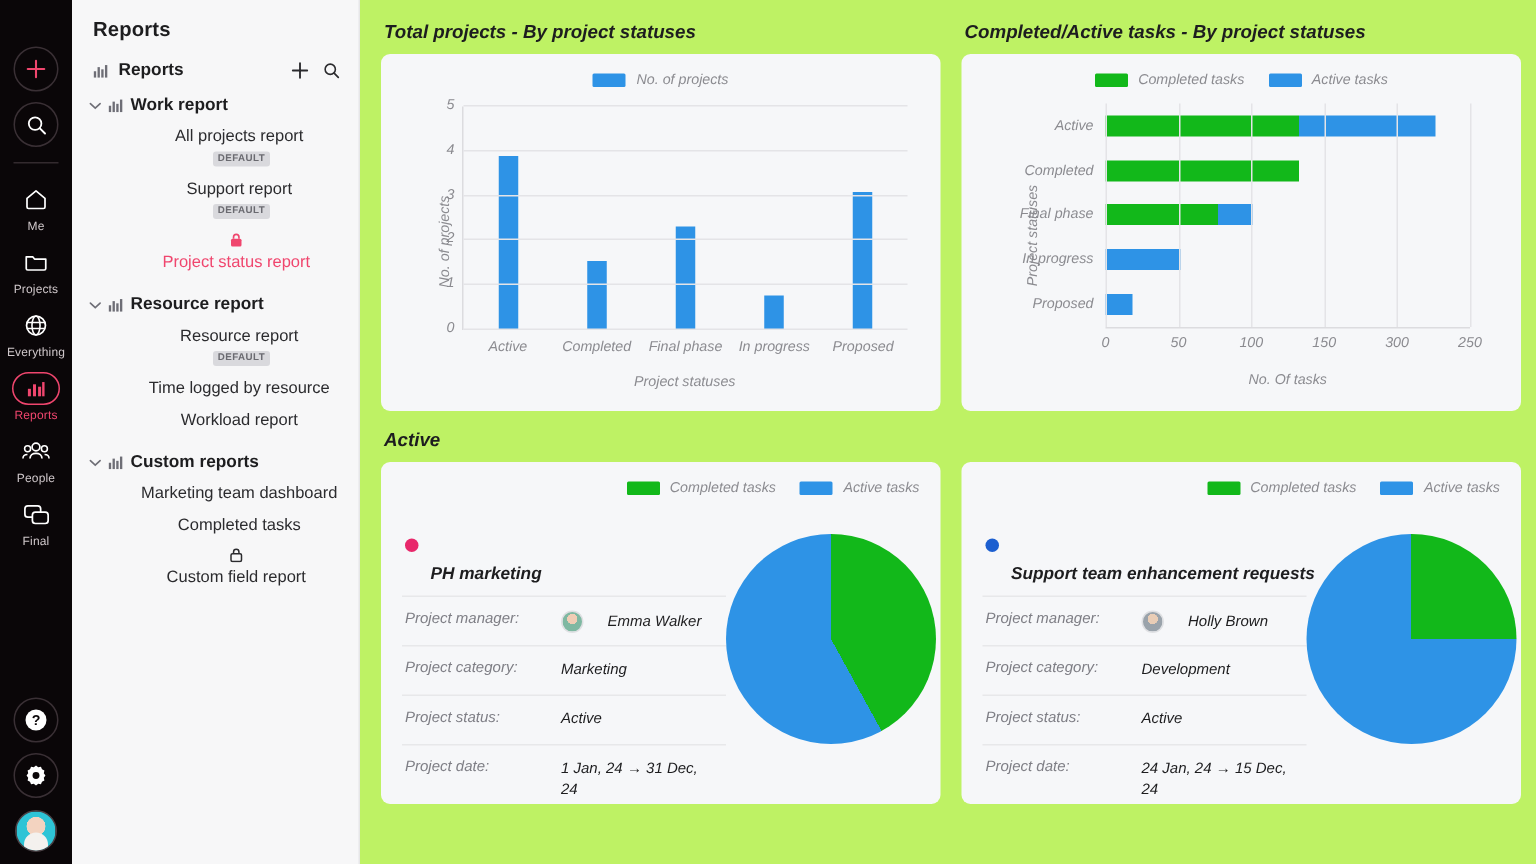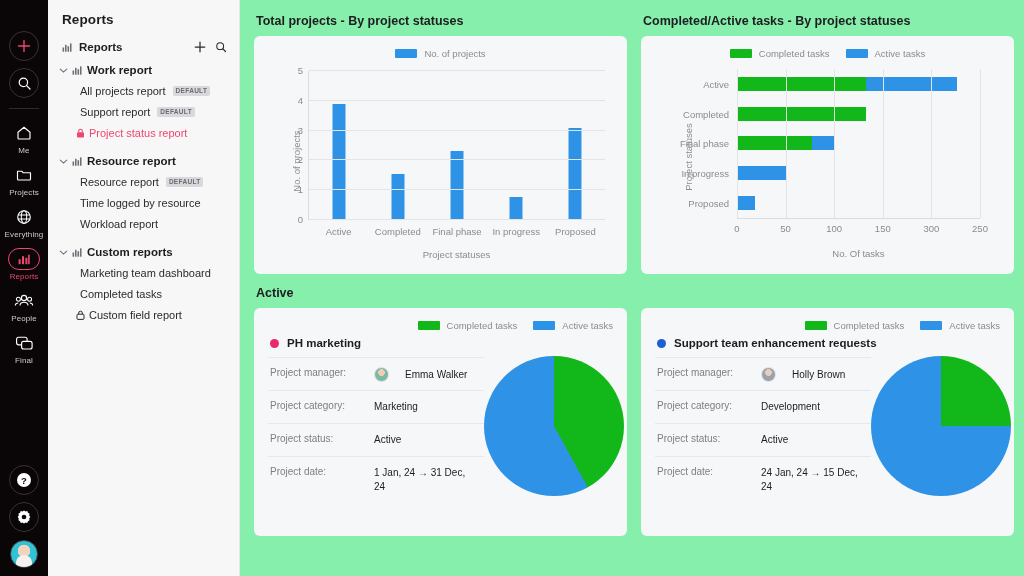--- a/index.html
+++ b/index.html
@@ -77,33 +77,34 @@
   .root-actions { margin-left: auto; display: flex; align-items: center; gap: 9px; }
   .tree-group {
     display: flex; align-items: center; gap: 4px;
     padding: 11px 0 0 11px;
   }
   .tree-group .glabel { font-size: 11.5px; font-weight: 700; color: #1d1d1f; }
   .tree-leaf {
     display: flex; align-items: center; gap: 4px;
     padding: 9px 0 0 32px; font-size: 11px; color: #2b2b2e;
     white-space: nowrap;
+    flex-direction: column;
   }
   .tree-leaf.locked-red { color: #f0466e; padding-left: 28px; }
   .badge-default {
     font-size: 6.5px; font-weight: 700; letter-spacing: .3px;
     background: #d9d9dd; color: #6a6a70;
     padding: 1.5px 3px; border-radius: 2px; margin-left: 3px;
     position: relative; top: -0.5px;
   }
 
   
   .main {
-    flex: 1 1 auto; height: 576px; background: #86efac;
-    padding: 10px 10px 0 14px; overflow: hidden;
+    flex: 1 1 auto; height: 576px; background: #bef264;
+    padding: 10px 10px 0 14px; overflow: hidden; font-style: italic;
   }
   .row { display: flex; gap: 14px; }
   .col { flex: 1 1 50%; min-width: 0; }
   .sec-title {
     font-size: 12.5px; font-weight: 700; color: #1d1d1f;
     margin: 4px 0 8px 2px;
   }
   .card {
     background: #f6f7f9; border-radius: 6px;
     height: 238px; position: relative; overflow: hidden;
@@ -176,21 +177,21 @@
   .xlabel-h {
     position: absolute; bottom: 0px; left: 86px; right: 24px;
     text-align: center; font-size: 9.5px; color: #8b8b90;
   }
 
   
   .pcard-body { display: flex; padding: 4px 12px 0 14px; height: 186px; }
   .pinfo { width: 216px; flex: 0 0 216px; }
   .pname { display: flex; align-items: center; gap: 8px; margin: 2px 0 8px 2px; }
   .dot { width: 9px; height: 9px; border-radius: 50%; flex: 0 0 9px; }
-  .pname-txt { font-size: 11.5px; font-weight: 700; color: #1d1d1f; white-space: nowrap; }
+  .pname-txt { font-size: 11.5px; font-weight: 700; color: #1d1d1f; white-space: nowrap; margin-top: 40px; }
   .prow {
     display: flex; align-items: flex-start; gap: 8px;
     border-top: 1px solid #e7e8ea; padding: 9px 2px 8px 2px; min-height: 33px;
   }
   .prow:first-of-type { border-top: none; }
   .pk { width: 96px; flex: 0 0 96px; font-size: 10px; color: #7e7e85; }
   .pv { font-size: 10px; color: #1d1d1f; display: flex; align-items: center; gap: 16px; line-height: 1.35; }
   .mini-avatar {
     width: 15px; height: 15px; border-radius: 50%; flex: 0 0 15px;
     background: radial-gradient(circle at 50% 36%, #f0cdb5 0 32%, #7fb8a2 33% 100%);

